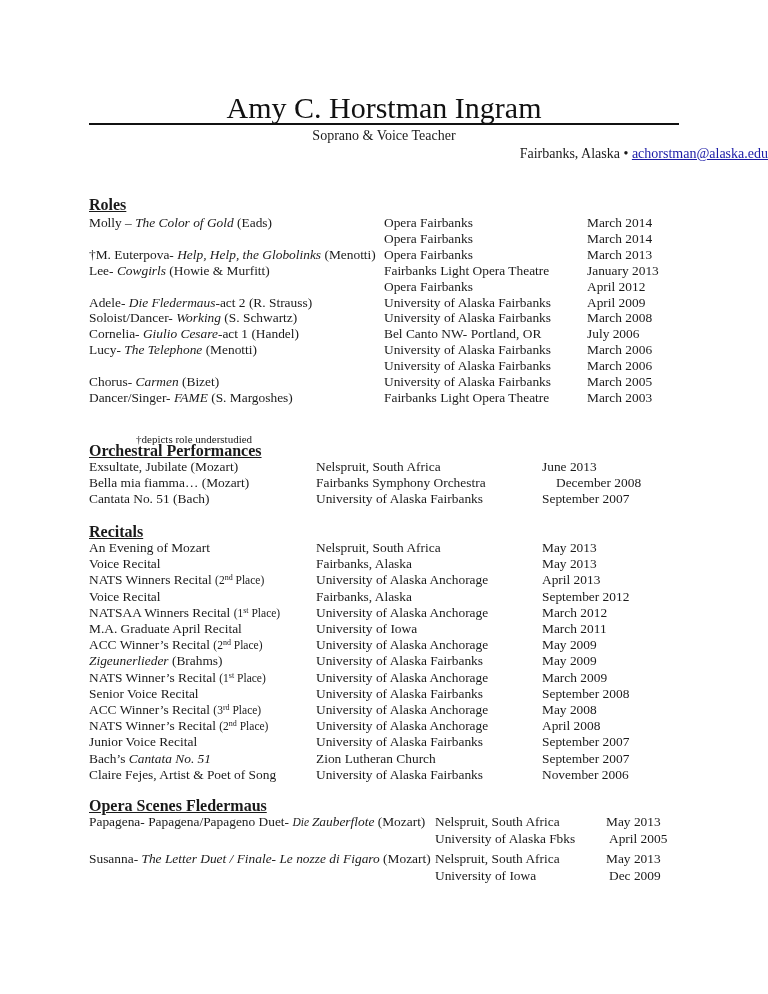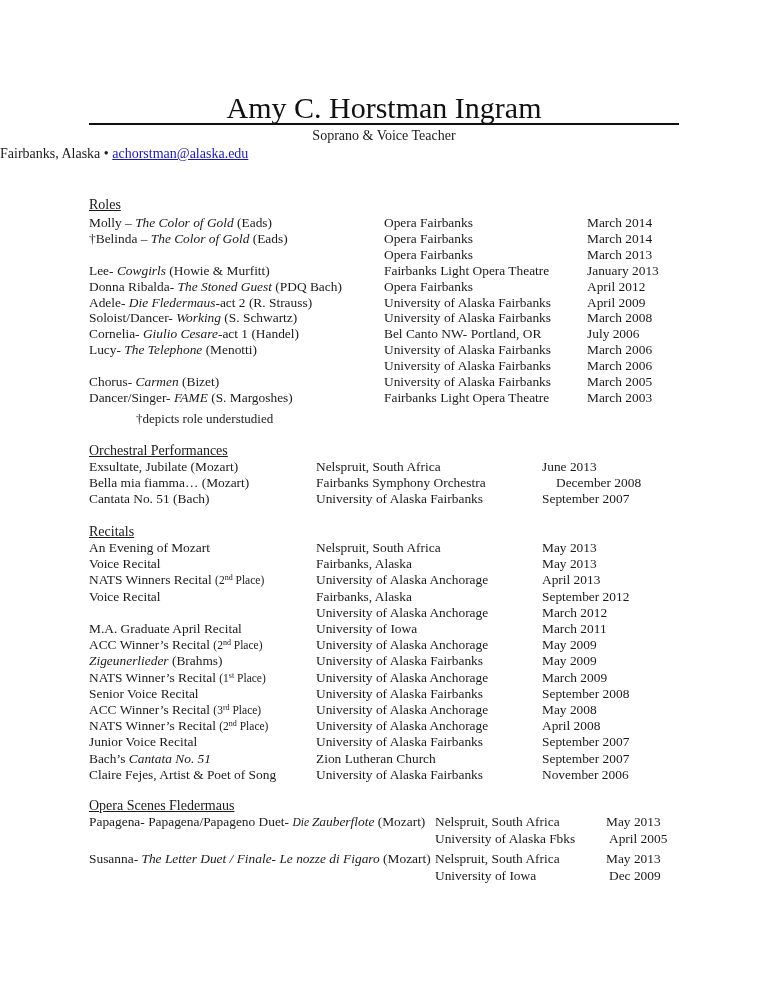--- a/index.html
+++ b/index.html
@@ -15,34 +15,34 @@
     }
     .rule {
       position: absolute; left: 89px; width: 590px; top: 123px; height: 2px; background: #111;
     }
     .subtitle {
       position: absolute; left: 0; width: 768px; top: 127px;
       text-align: center; font-size: 14px; line-height: 17px;
     }
     .contact {
       position: absolute; left: 0; width: 768px; top: 145px;
-      text-align: left; font-size: 14px; line-height: 17px;
+      text-align: right; font-size: 14px; line-height: 17px;
     }
     .contact a { color: #1a1aa6; text-decoration: underline; }
     .section-title {
-      position: absolute; left: 89px; font-weight: normal; text-decoration: underline;
-      font-size: 14px; line-height: 16px;
+      position: absolute; left: 89px; font-weight: bold; text-decoration: underline;
+      font-size: 16px; line-height: 16px;
     }
     .row { position: absolute; left: 0; width: 680px; height: 16px; font-size: 13.4px; line-height: 16px; white-space: nowrap; }
     .cell { position: absolute; top: 0; white-space: nowrap; }
     .c1 { left: 89px; }
     em { font-style: italic; }
     sup { font-size: 8px; vertical-align: 4px; line-height: 0; }
     .small { font-size: 11.5px; }
-    .note { position: absolute; left: 136px; font-size: 13px; line-height: 14px; }
+    .note { position: absolute; left: 136px; font-size: 11px; line-height: 14px; margin-top: 20px; }
   </style>
 </head>
 <body>
 
 <div class="page">
 
   <div class="name">Amy C. Horstman Ingram</div>
   <div class="rule"></div>
   <div class="subtitle">Soprano &amp; Voice Teacher</div>
   <div class="contact">
@@ -52,35 +52,34 @@
   </div>
 
   <div class="section-title" style="top:197px">Roles</div>
   <div id="roles-rows">
       <div class="row" style="top:215px">
         <span class="cell c1"><span>Molly – </span><em>The Color of Gold</em><span> (Eads)</span></span>
         <span class="cell" style="left:384px">Opera Fairbanks</span>
         <span class="cell" style="left:587px">March 2014</span>
       </div>
       <div class="row" style="top:230.9px">
-        <span class="cell c1"><span>†Belinda – </span><em>The Color of Gold</em><span> (Eads)</span></span>
         <span class="cell" style="left:384px">Opera Fairbanks</span>
         <span class="cell" style="left:587px">March 2014</span>
       </div>
       <div class="row" style="top:246.8px">
+        <span class="cell c1"><span>†M. Euterpova- </span><em>Help, Help, the Globolinks</em><span> (Menotti)</span></span>
         <span class="cell" style="left:384px">Opera Fairbanks</span>
         <span class="cell" style="left:587px">March 2013</span>
       </div>
       <div class="row" style="top:262.7px">
         <span class="cell c1"><span>Lee- </span><em>Cowgirls</em><span> (Howie &amp; Murfitt)</span></span>
         <span class="cell" style="left:384px">Fairbanks Light Opera Theatre</span>
         <span class="cell" style="left:587px">January 2013</span>
       </div>
       <div class="row" style="top:278.6px">
-        <span class="cell c1"><span>Donna Ribalda- </span><em>The Stoned Guest</em><span> (PDQ Bach)</span></span>
         <span class="cell" style="left:384px">Opera Fairbanks</span>
         <span class="cell" style="left:587px">April 2012</span>
       </div>
       <div class="row" style="top:294.5px">
         <span class="cell c1"><span>Adele- </span><em>Die Fledermaus</em><span>-act 2 (R. Strauss)</span></span>
         <span class="cell" style="left:384px">University of Alaska Fairbanks</span>
         <span class="cell" style="left:587px">April 2009</span>
       </div>
       <div class="row" style="top:310.4px">
         <span class="cell c1"><span>Soloist/Dancer- </span><em>Working</em><span> (S. Schwartz)</span></span>
@@ -149,20 +148,21 @@
         <span class="cell c1"><span>NATS Winners Recital </span><span class="small"><span>(2</span><sup>nd</sup><span> Place)</span></span></span>
         <span class="cell" style="left:316px">University of Alaska Anchorage</span>
         <span class="cell" style="left:542px">April 2013</span>
       </div>
       <div class="row" style="top:588.6px">
         <span class="cell c1"><span>Voice Recital</span></span>
         <span class="cell" style="left:316px">Fairbanks, Alaska</span>
         <span class="cell" style="left:542px">September 2012</span>
       </div>
       <div class="row" style="top:604.8px">
+        <span class="cell c1"><span>NATSAA Winners Recital </span><span class="small"><span>(1</span><sup>st</sup><span> Place)</span></span></span>
         <span class="cell" style="left:316px">University of Alaska Anchorage</span>
         <span class="cell" style="left:542px">March 2012</span>
       </div>
       <div class="row" style="top:621px">
         <span class="cell c1"><span>M.A. Graduate April Recital</span></span>
         <span class="cell" style="left:316px">University of Iowa</span>
         <span class="cell" style="left:542px">March 2011</span>
       </div>
       <div class="row" style="top:637.2px">
         <span class="cell c1"><span>ACC Winner’s Recital </span><span class="small"><span>(2</span><sup>nd</sup><span> Place)</span></span></span>

